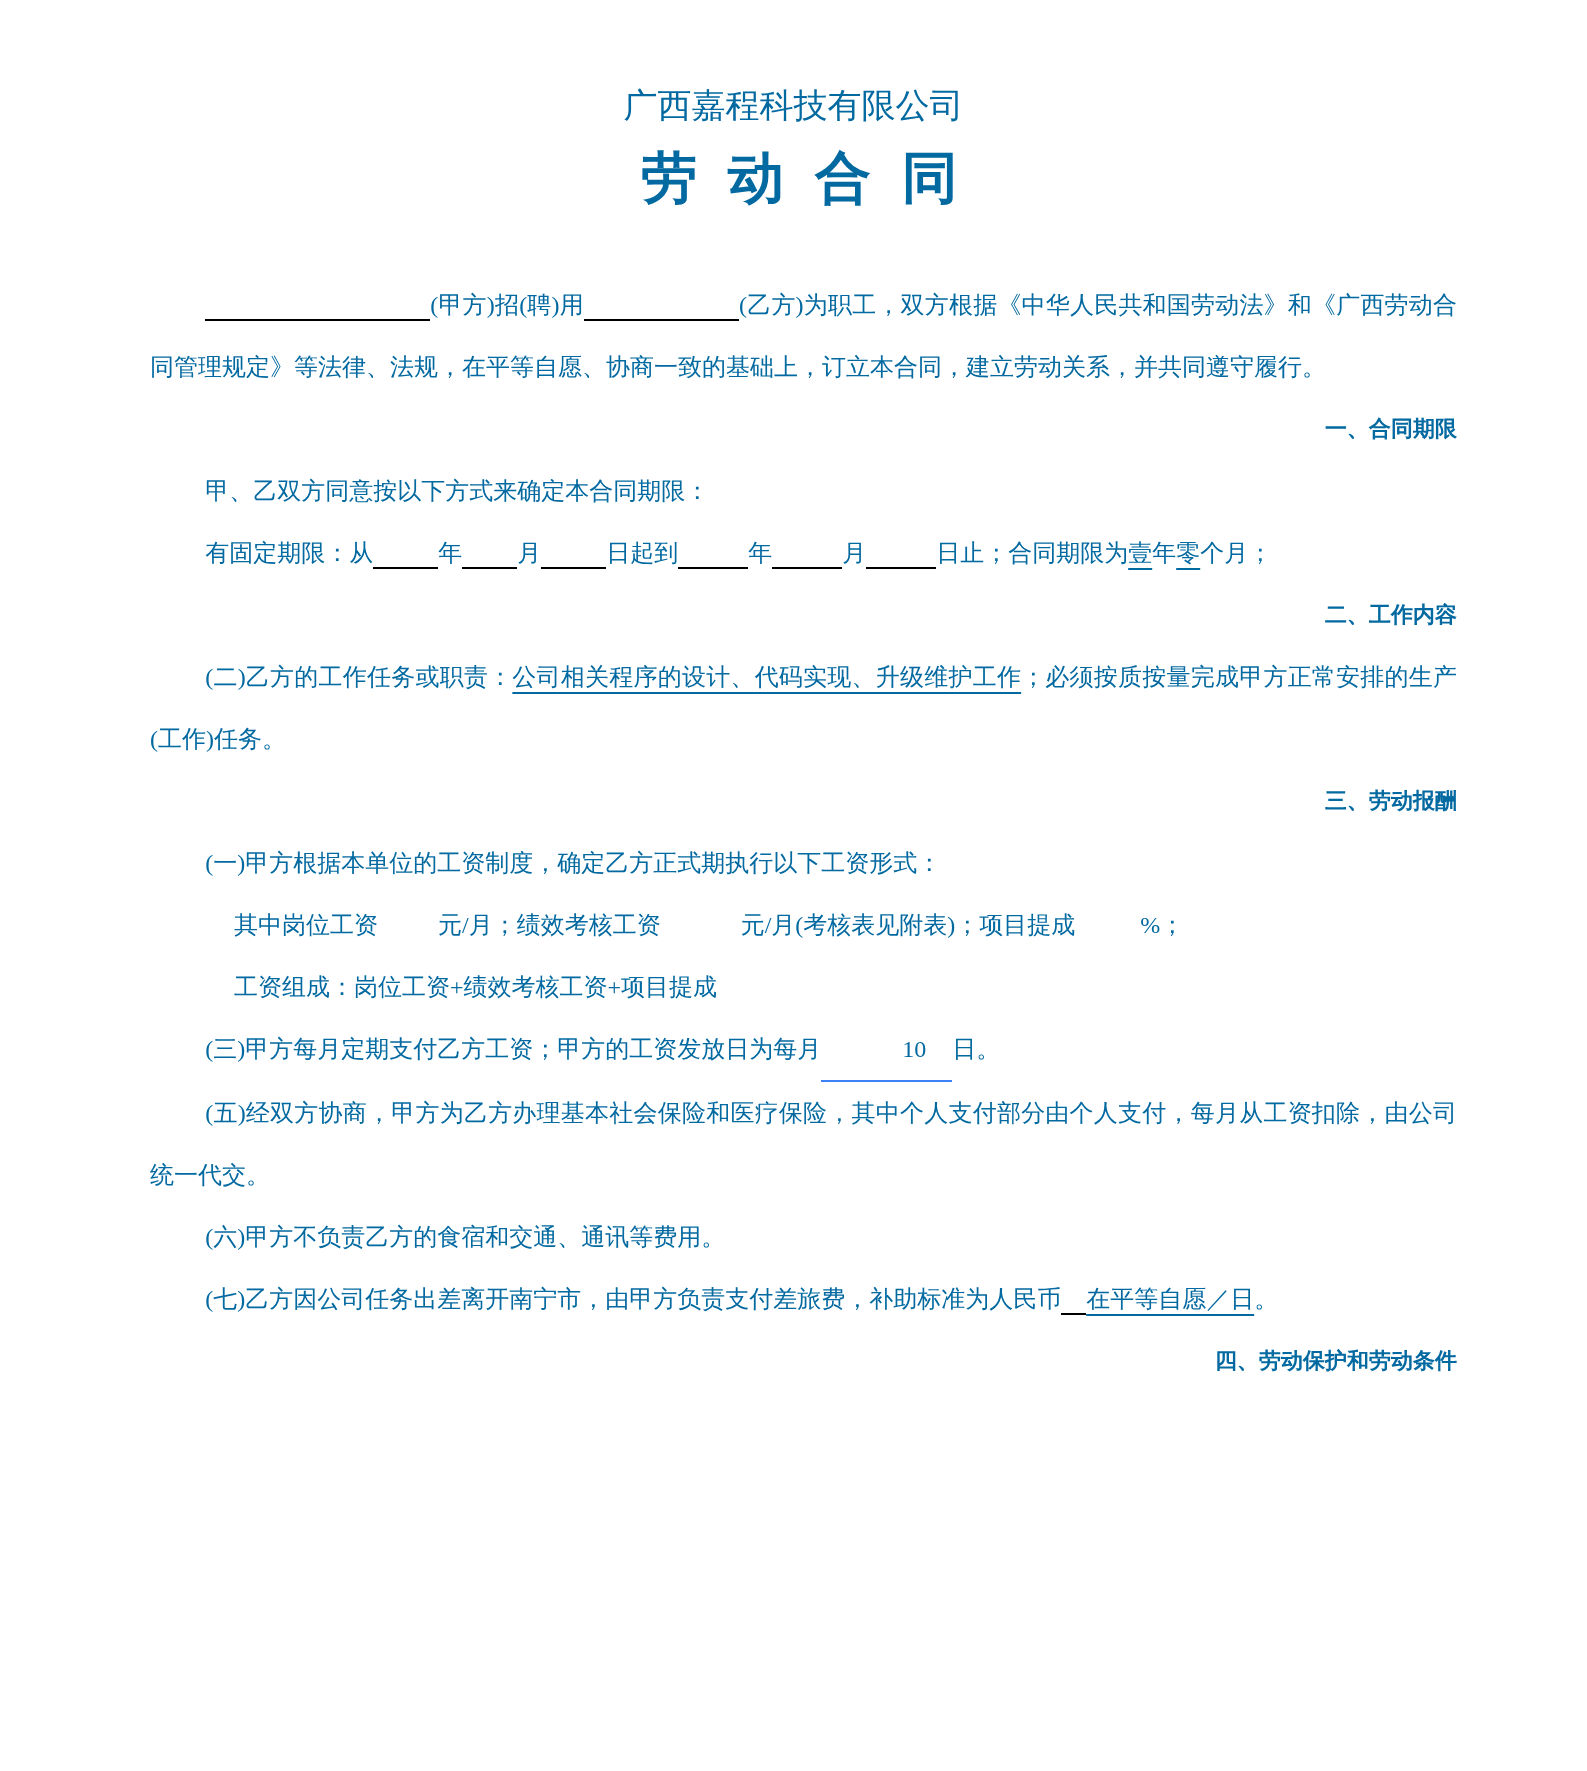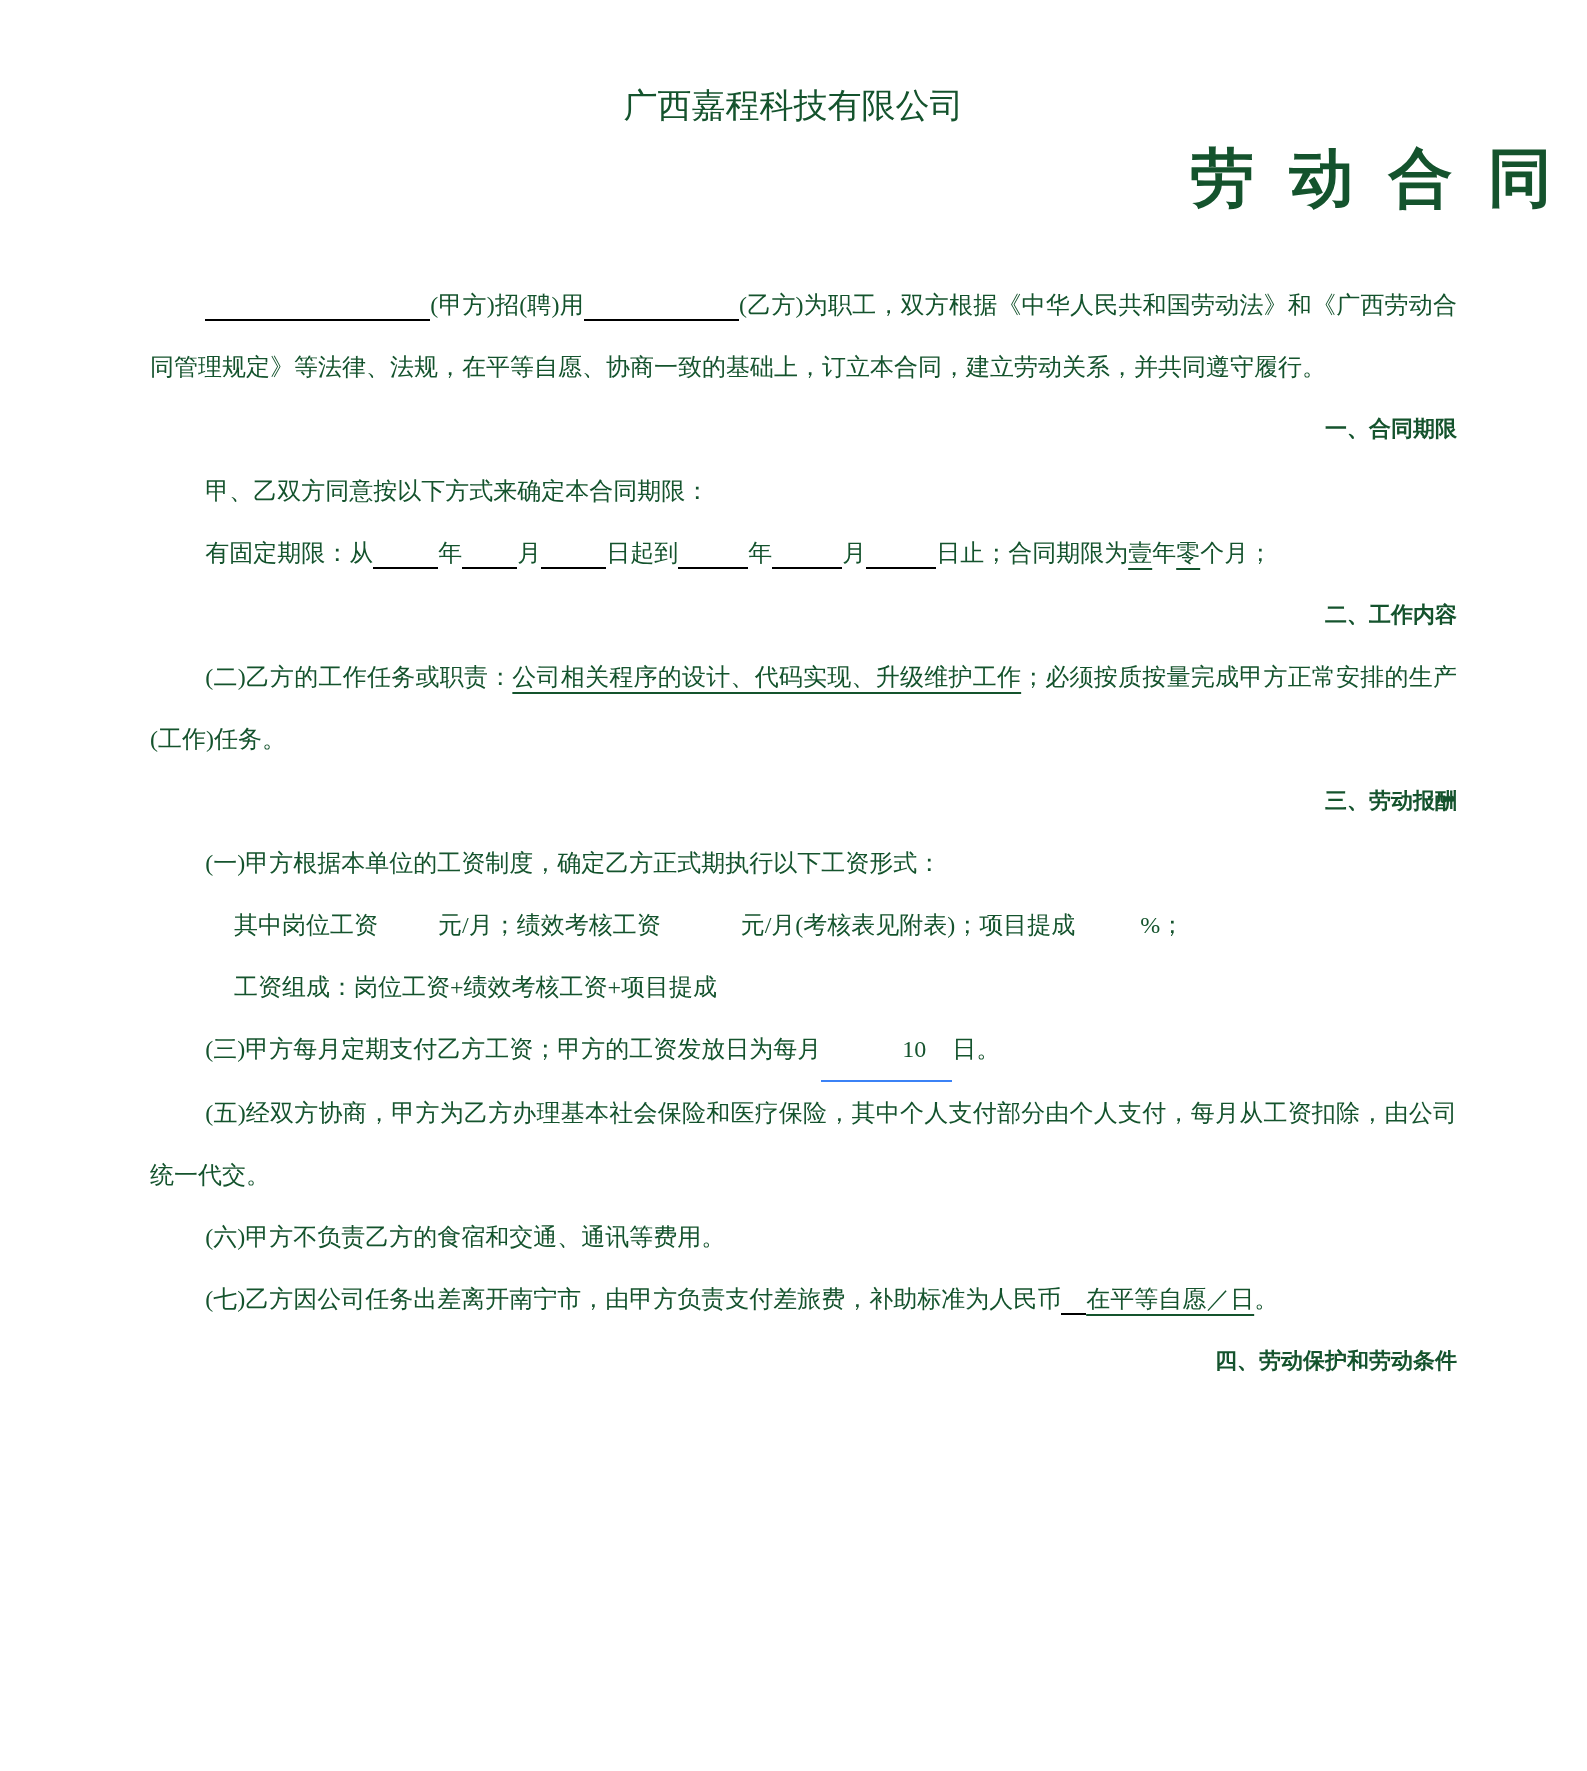--- a/index.html
+++ b/index.html
@@ -1,37 +1,37 @@
 <!DOCTYPE html>
 <html><head>
 <meta charset="utf-8">
 <style>
   html,body { margin:0; padding:0; background:#e8e8e8; }
   .page {
     position:relative;
     width:1587px; height:1771px;
     margin:0 auto;
     background:#ffffff;
-    color:#14532d;
+    color:#0369a1;
     font-family:"Liberation Serif","DejaVu Serif",serif;
     overflow:hidden;
   }
   .content { margin:0 130px 0 150px; }
 
   .company {
     padding-top:84px;
     text-align:center;
     font-size:34px;
     line-height:44px;
     font-weight:400;
   }
   .doc-title {
     margin:10px 0 0 12px;
-    text-align:right;
-    font-size:64px;
+    text-align:center;
+    font-size:56px;
     line-height:80px;
     font-weight:bold;
     font-family:"Liberation Sans","DejaVu Sans",sans-serif;
     letter-spacing:0.55em;
     text-indent:0.55em;
   }
 
   .para {
     margin:0;
     font-size:24px;

